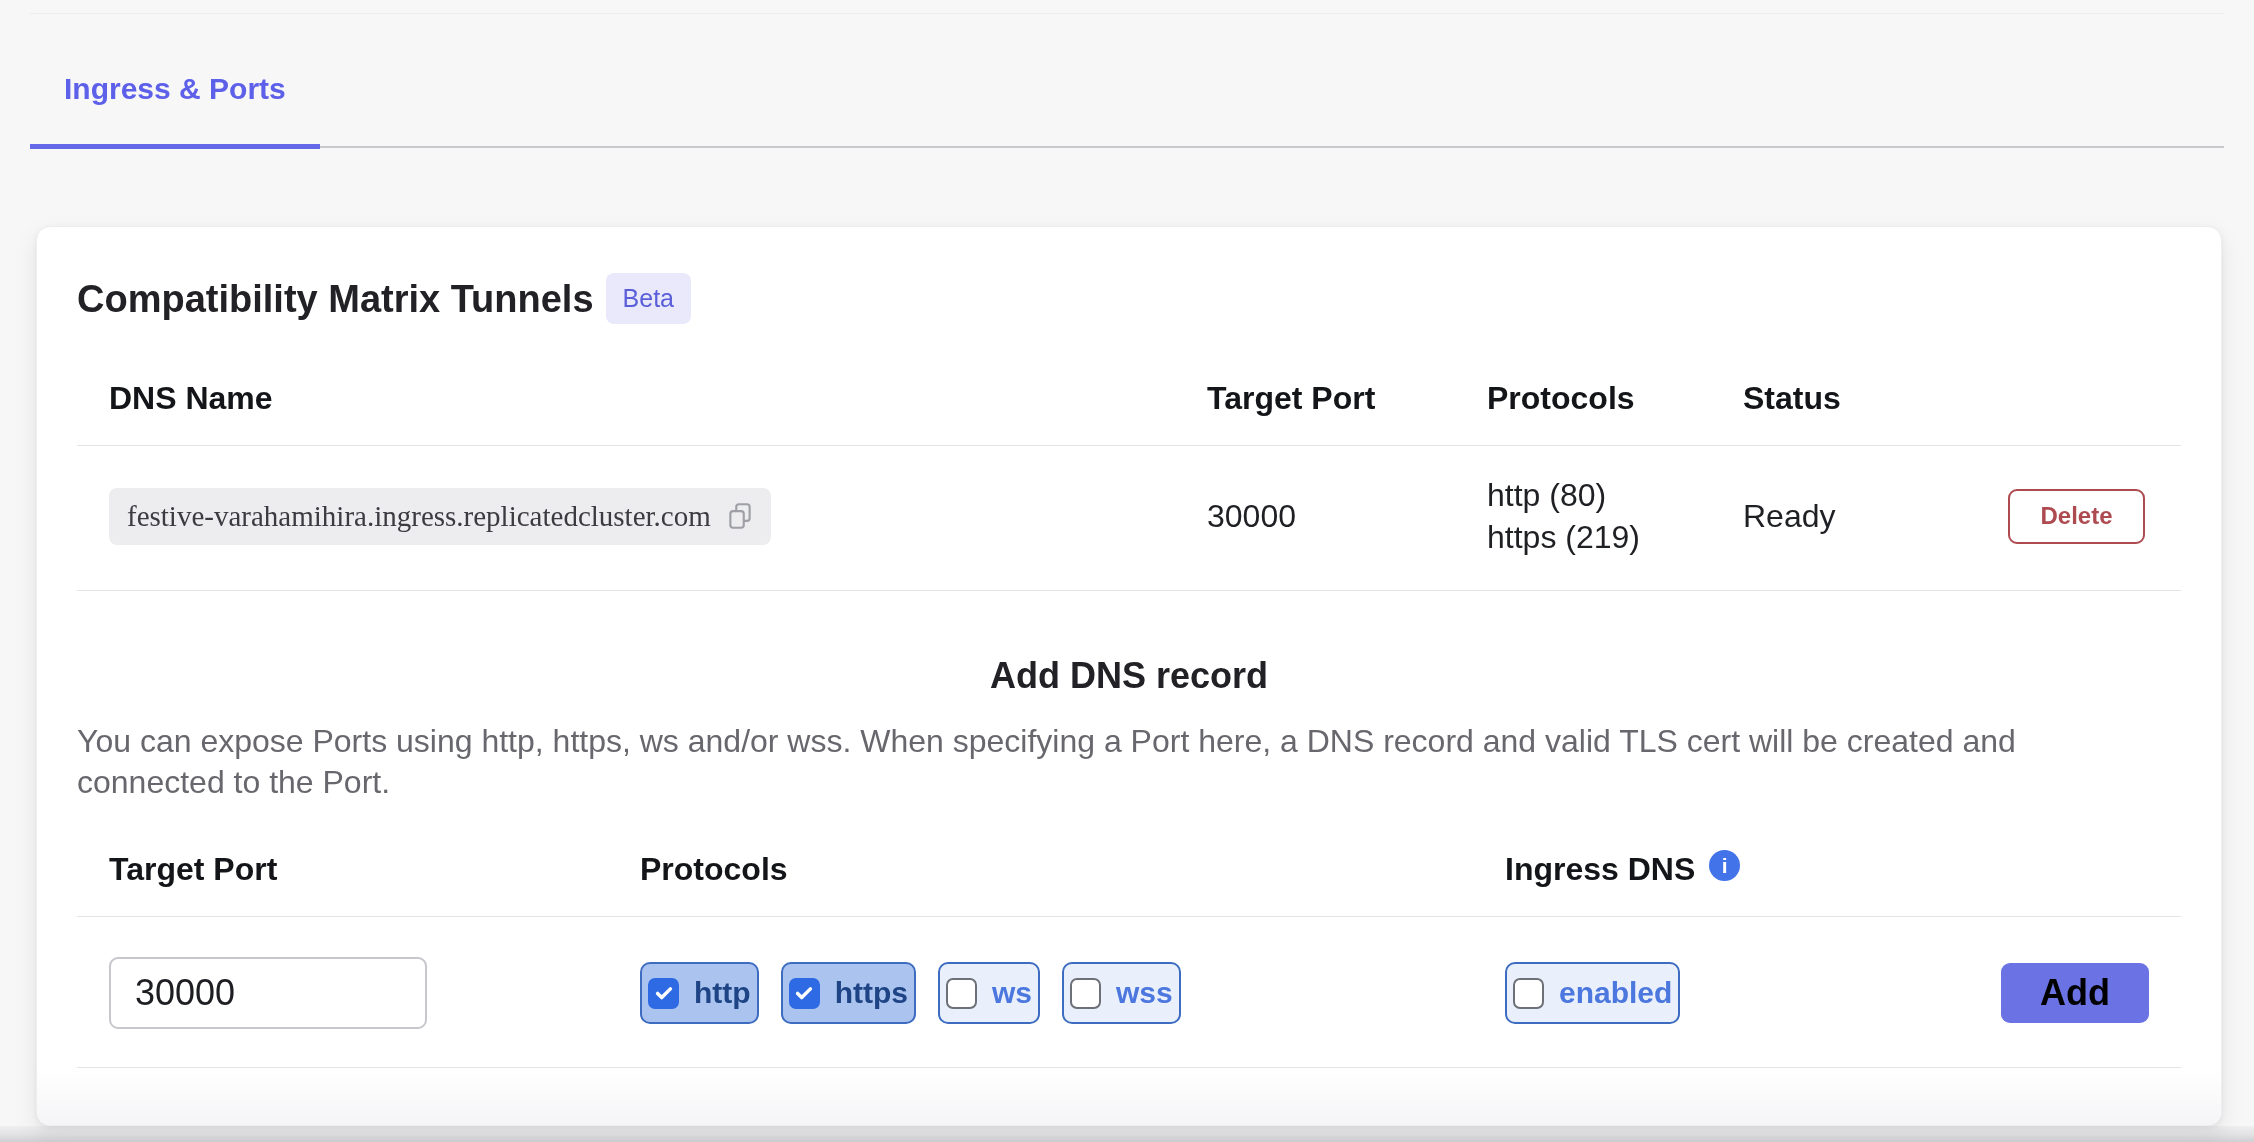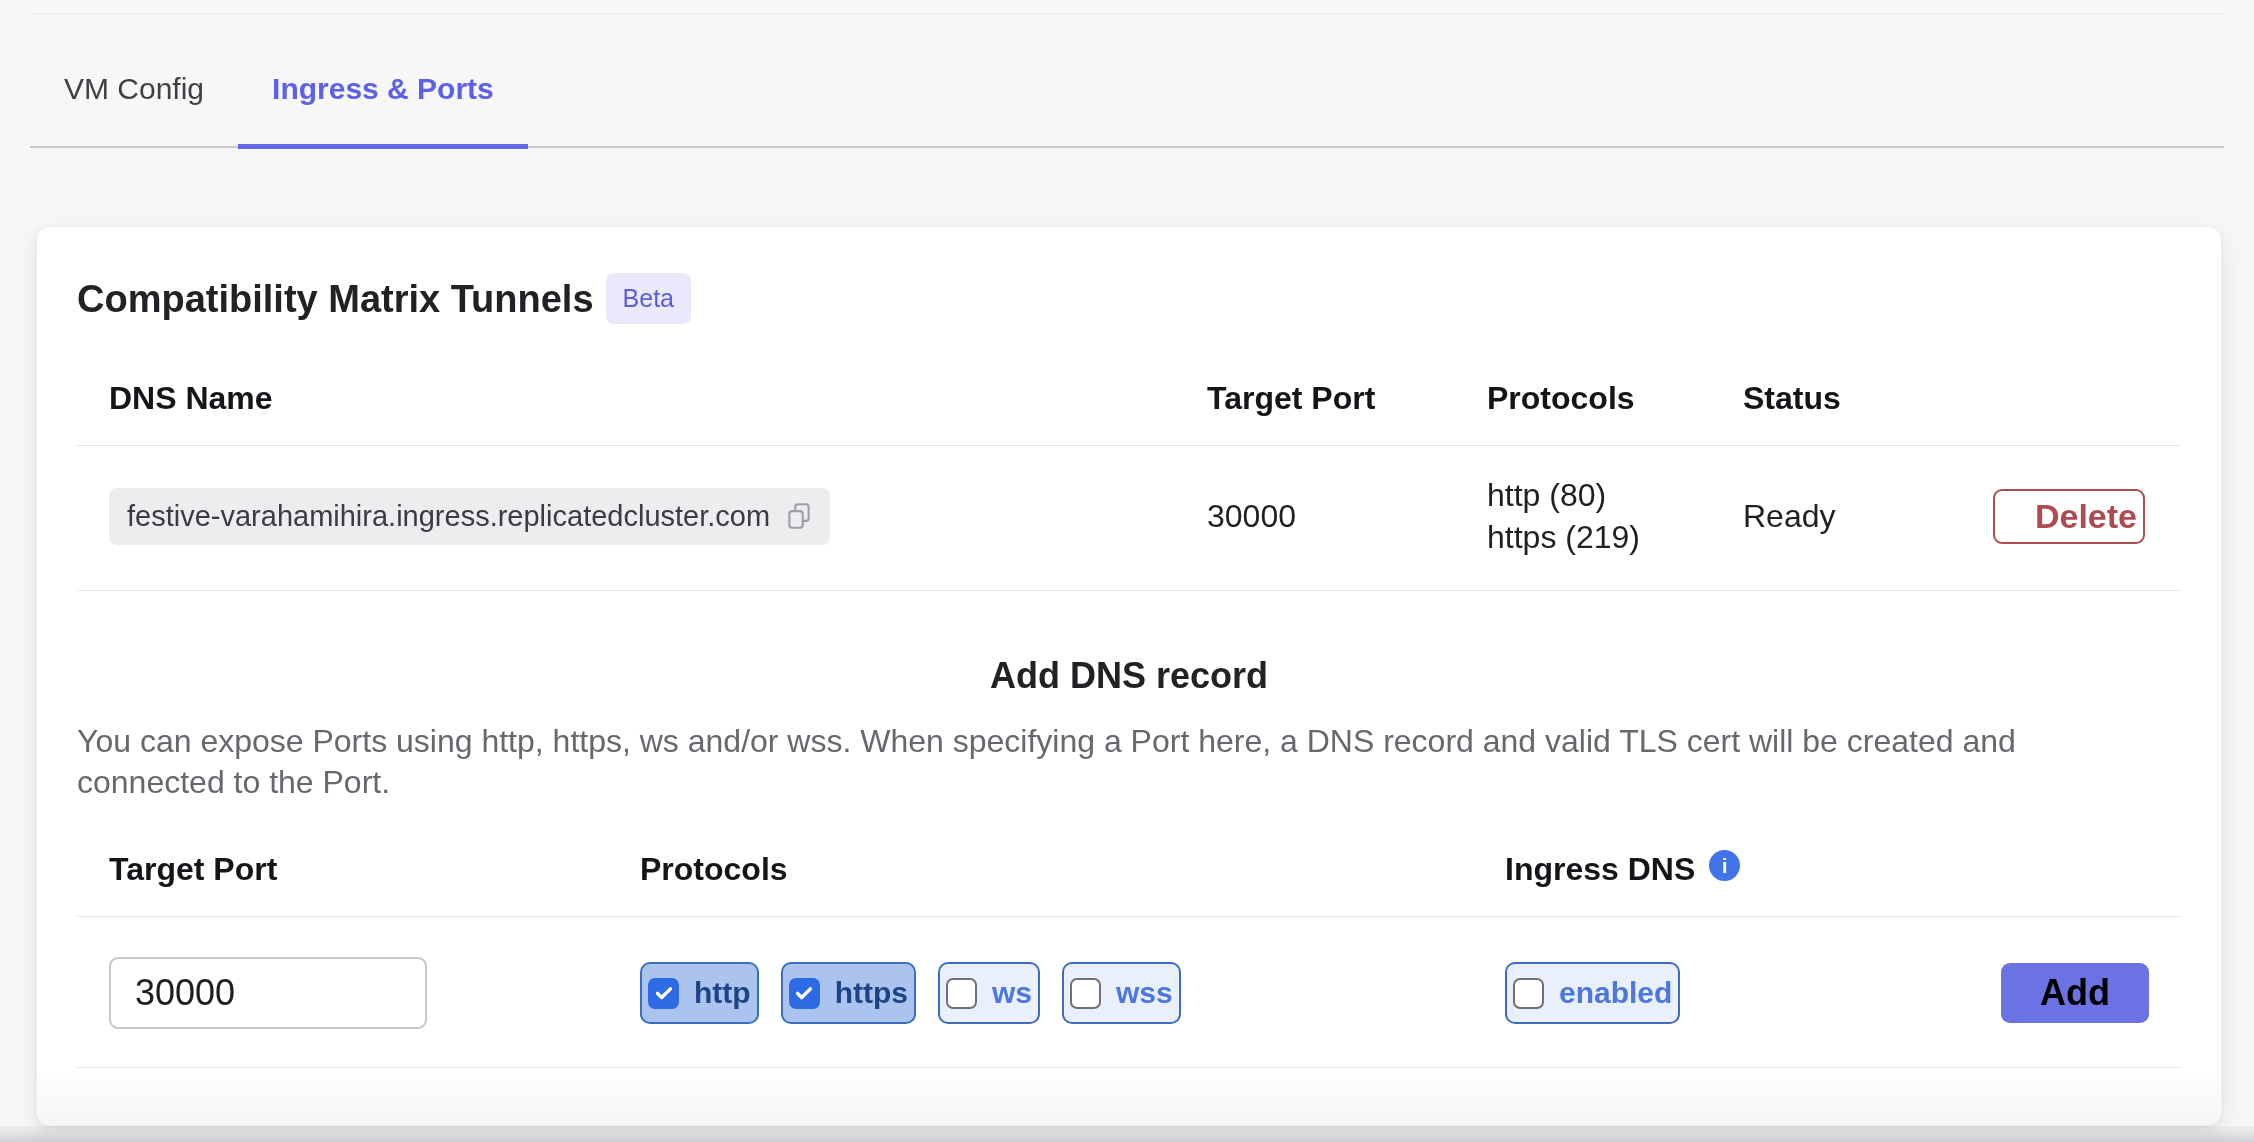--- a/index.html
+++ b/index.html
@@ -87,36 +87,35 @@
   .col-pad{padding-left:32px;}
   .tbl-row{
     padding:28px 0 32px 0;
     border-bottom:1px solid var(--divider);
   }
   .cell{font-size:32px;color:#1f2024;}
   .dns-pill{
     display:inline-flex;align-items:center;gap:16px;
     background:#ededef;border-radius:8px;
     padding:12px 18px;
-    font-family:Liberation Sans, sans-serif;
+    font-family:Liberation Serif, serif;
     font-size:29px;color:#3b3b41;
   }
   .copy-icon{display:inline-flex;flex:none;}
   .proto-lines span{display:block;line-height:42px;}
   .status-cell{display:flex;align-items:center;justify-content:space-between;}
   .delete-btn{
     background:#ffffff;color:var(--delete-red);
     border:2.5px solid var(--delete-red);
     border-radius:9px;
-    font-size:34px;font-weight:700;
+    font-size:24px;font-weight:700;
     font-family:inherit;
-    width:152px;height:55px;
+    width:137px;height:55px;
     margin-right:36px;
     cursor:pointer;
-    text-align:right;
   }
   
   .section-heading{
     margin:62px 0 0 0;
     font-size:36px;font-weight:600;color:#222226;line-height:46px;text-align:center;
   }
   .section-desc{
     margin:22px 0 0 0;
     font-size:32px;line-height:41px;color:var(--text-gray);
     max-width:2080px;
@@ -183,21 +182,20 @@
   }
   .card-footer{height:57px;background:linear-gradient(180deg,#ffffff,#f5f5f7);border-radius:0 0 14px 14px;margin:0 -40px;}
   .page-bottom{flex:1;background:linear-gradient(180deg,#efeff1 0%,#e2e2e5 55%,#cfcfd4 100%);}
 </style>
 </head>
 <body>
 
 <div class="page">
 
   <div class="tabbar">
-    <div class="tab">VM Config</div>
     <div class="tab active">Ingress &amp; Ports</div>
   </div>
 
   <div class="card">
 
     <div class="card-title-row">
       <h1 class="card-title">Compatibility Matrix Tunnels</h1>
       <span class="beta-badge">Beta</span>
     </div>
 

